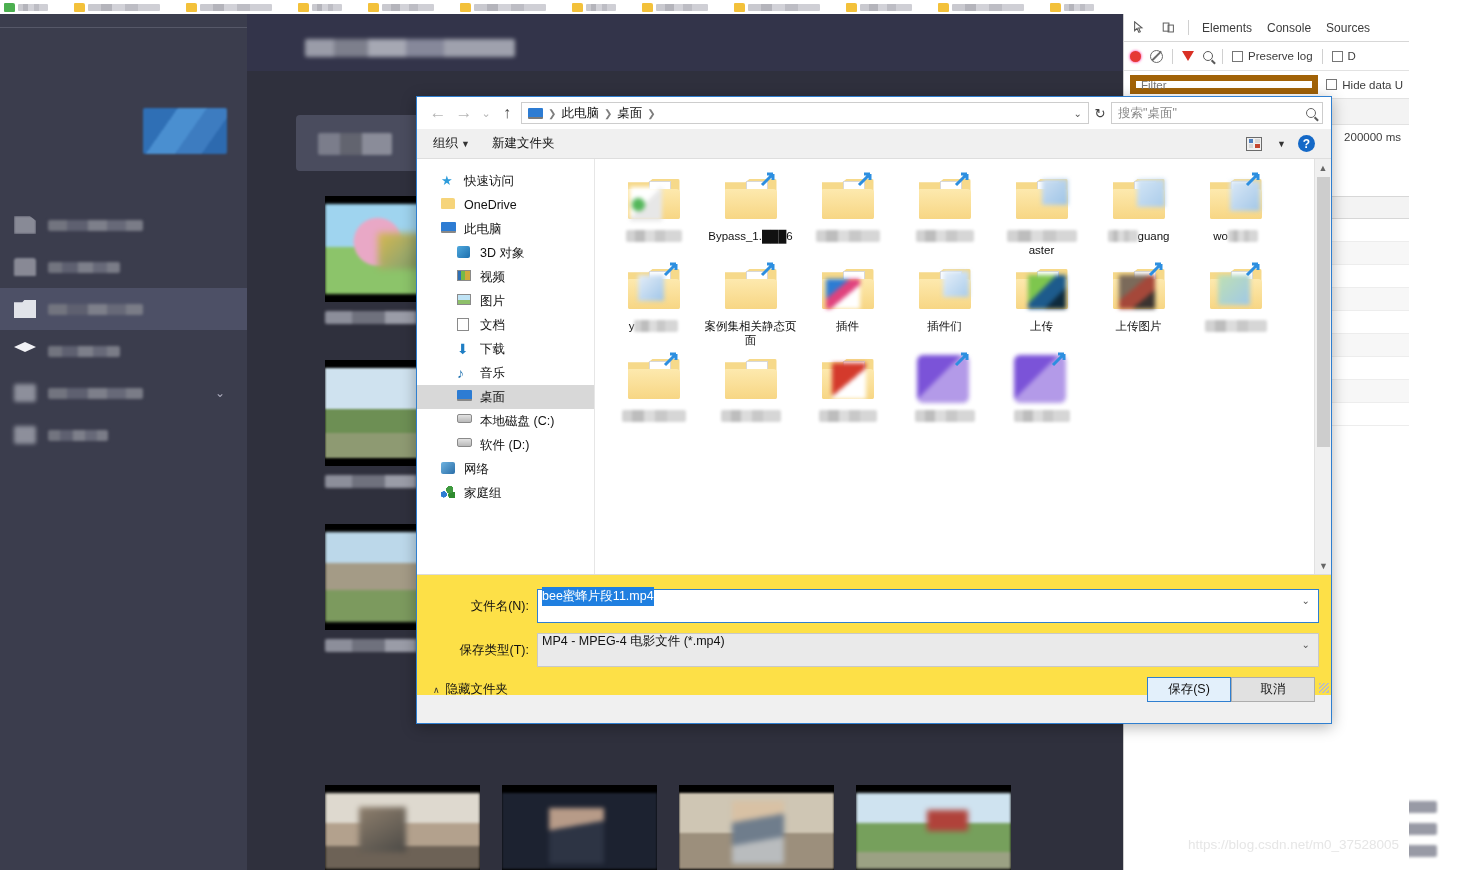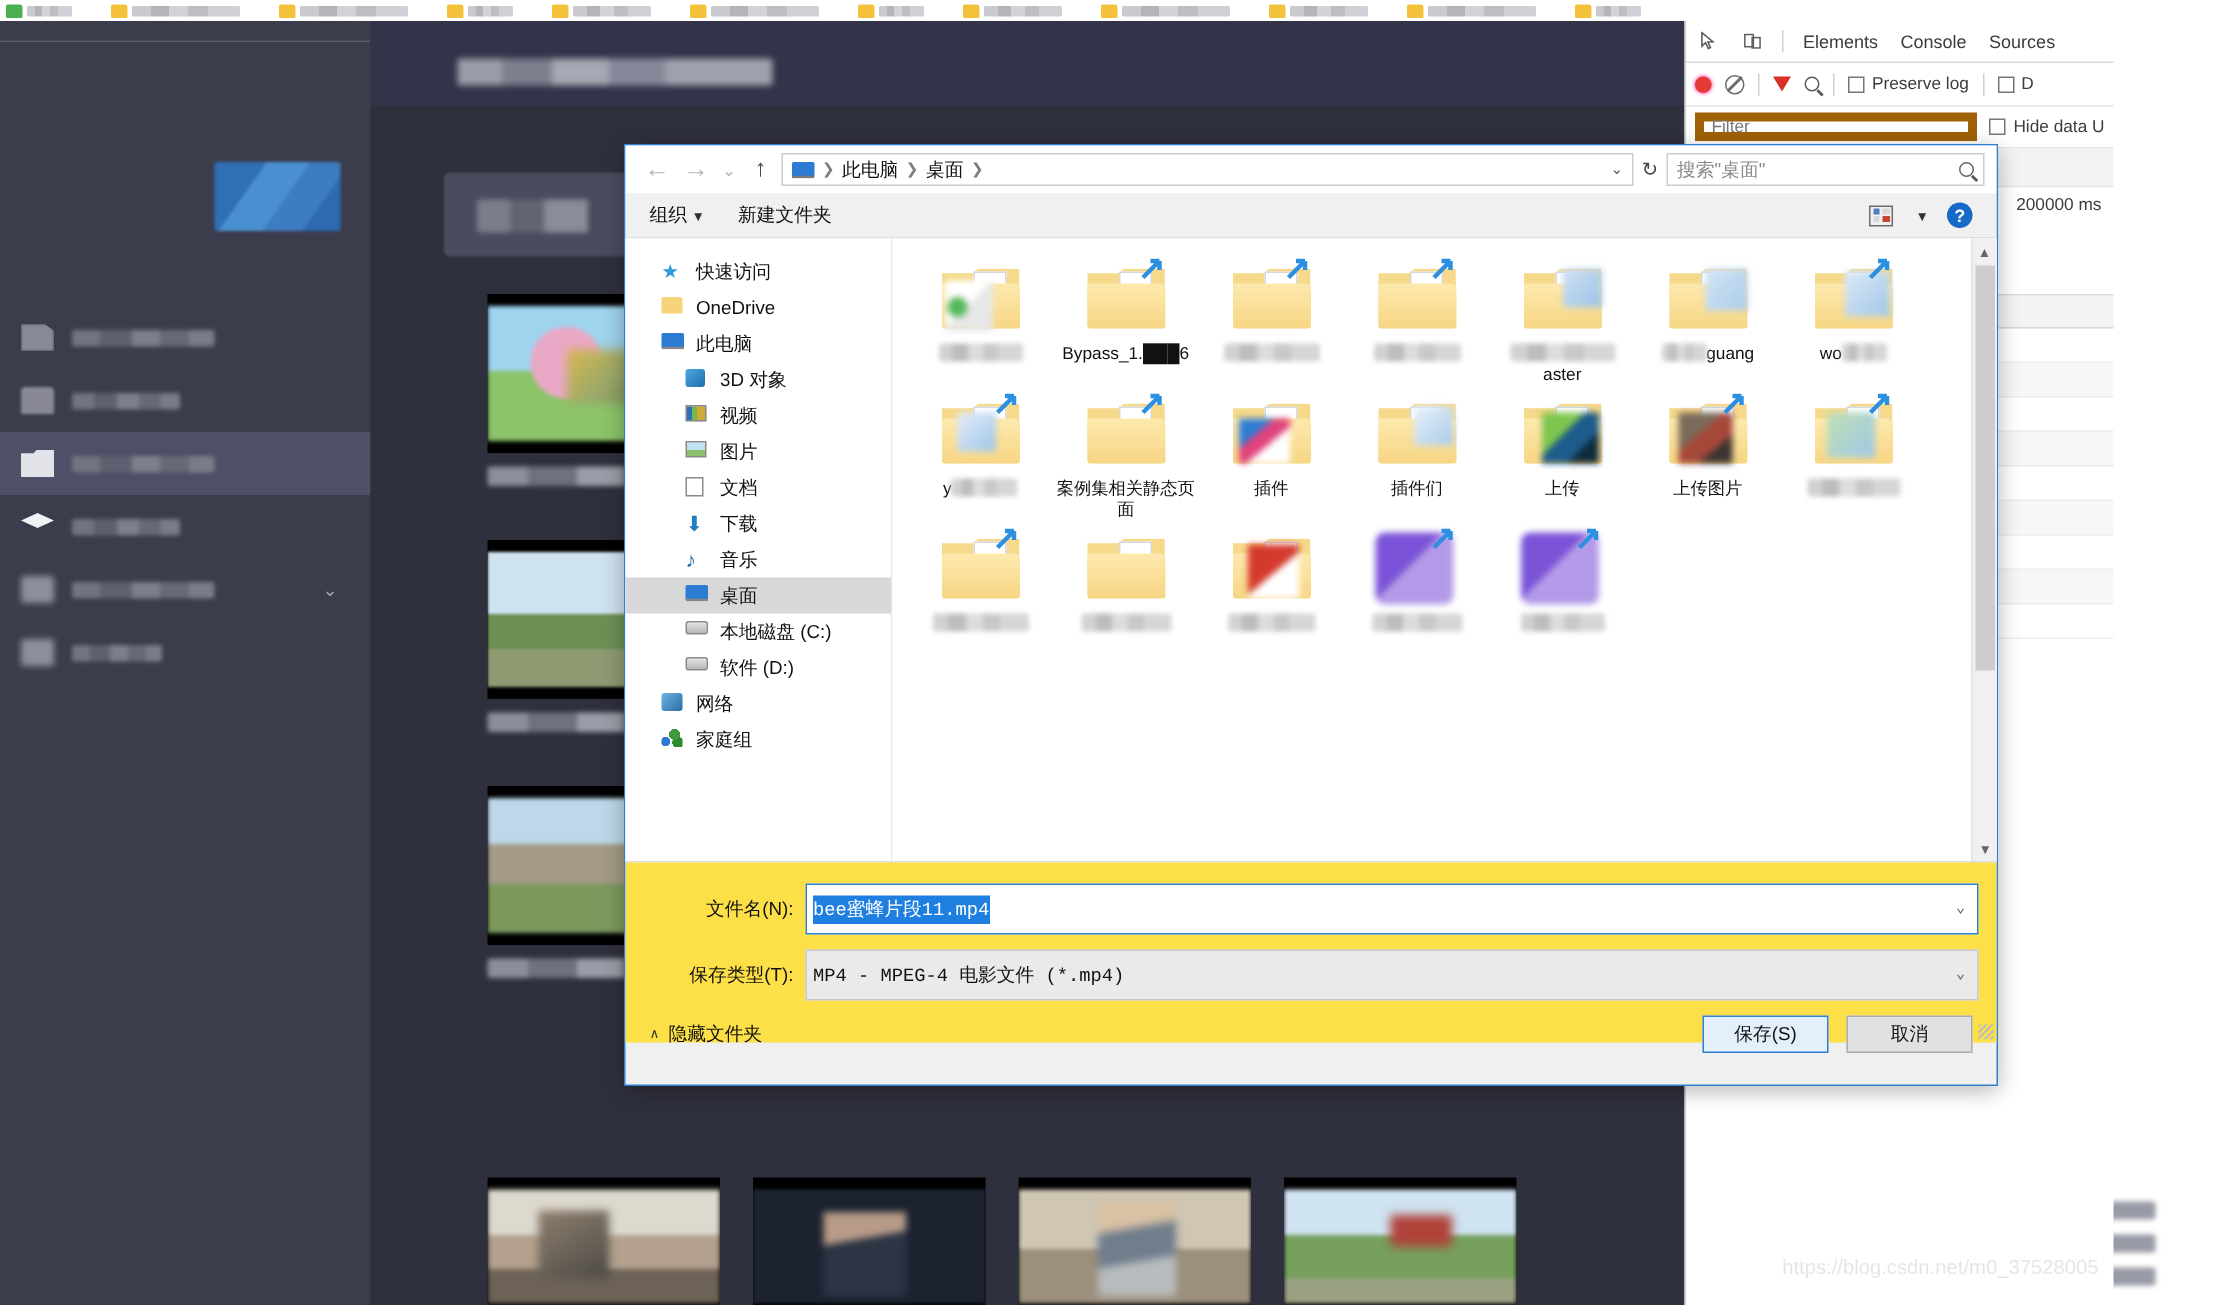--- a/index.html
+++ b/index.html
@@ -223,29 +223,29 @@
   .ov-f { background: linear-gradient(140deg,#7b6a5a 0 40%, #a5483a 40% 70%, #3a3330 70% 100%); }
   .ov-g { background: linear-gradient(140deg,#d43a2c 0 52%, #ffffff 52% 100%); }
   .ov-play { background: linear-gradient(135deg,#7b53d8 0 45%, #b39ae8 45% 100%); }
   .scrollbar { position:absolute; right:0; top:0; width: 17px; height: 100%; background: #f0f0f0; border-left:1px solid #e1e1e1; }
   .sb-up, .sb-dn { height: 17px; display:flex; align-items:center; justify-content:center; font-size:9px; color:#666; }
   .sb-thumb { position:absolute; left:2px; top:18px; width: 13px; height: 270px; background: #cdcdcd; }
 
   .dlg-form { padding: 14px 0 0 0; background: #fde047; position: relative; height: 120px; }
   .frow { display: flex; align-items: center; margin-bottom: 10px; }
   .flabel { width: 120px; text-align: right; padding-right: 8px; font-size: 12.5px; color: #111; }
-  .fctl { width: 782px; height: 23px; background: #fff; border: 1px solid #2f7fd0; display: flex; align-items: center;
-     padding: 16px 4px; font-size: 12.5px; color: #111; font-family: Liberation Mono, monospace; }
+  .fctl { width: 782px; height: 23px; background: #fff; border: 1px solid #2f7fd0; display: flex; align-items: flex-end;
+     padding: 16px 4px; font-size: 12.5px; color: #111; }
   .fctl.ro { border: 1px solid #c8c8c8; background: #eaeaea; }
   .sel-text { background: #1f7fe0; color: #fff; padding: 1px 0; }
   .fcaret { margin-left: auto; font-size: 10px; color: #555; padding-right: 4px; }
   .dlg-foot { display: flex; align-items: center; padding: 0 16px; }
   .hidden-folders { font-size: 12.5px; color: #111; display:flex; align-items:center; gap: 6px; }
   .hf-caret { font-size: 9px; color: #333; }
-  .btns { margin-left: auto; display: flex; gap: 12px; }
+  .btns { margin-left: auto; display: flex; gap: 0; }
   .btn { width: 84px; height: 25px; font-size: 12.5px; display:flex; align-items:center; justify-content:center;
      background: #e1e1e1; border: 1px solid #adadad; color: #111; }
   .btn.primary { background: #e3f0fb; border: 1.6px solid #2f7fd0; }
   .grip { position:absolute; right:2px; bottom:2px; width:10px; height:10px;
      background: repeating-linear-gradient(135deg,#bdbdbd 0 1.5px, transparent 1.5px 3px); }
 </style>
 </head>
 <body>
 
 <div id="root">

